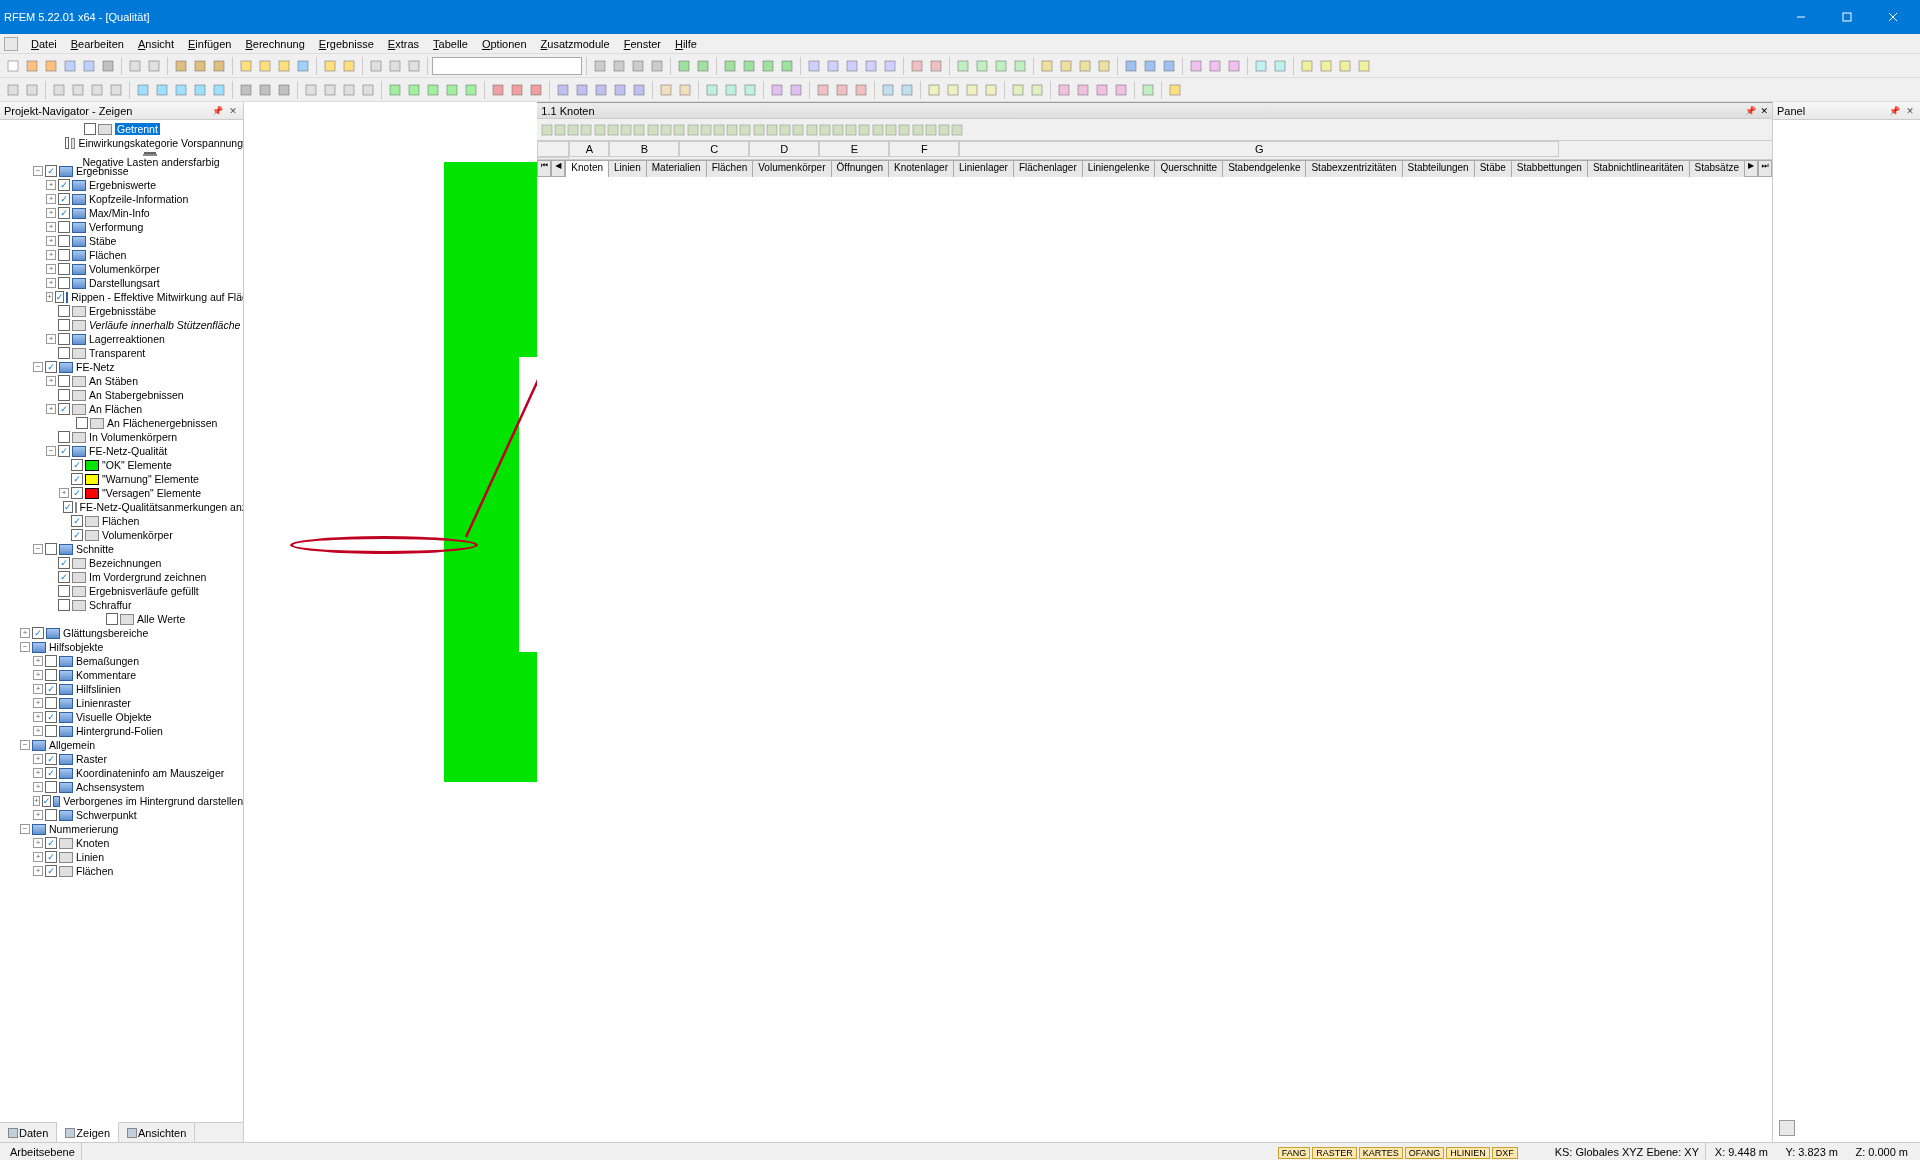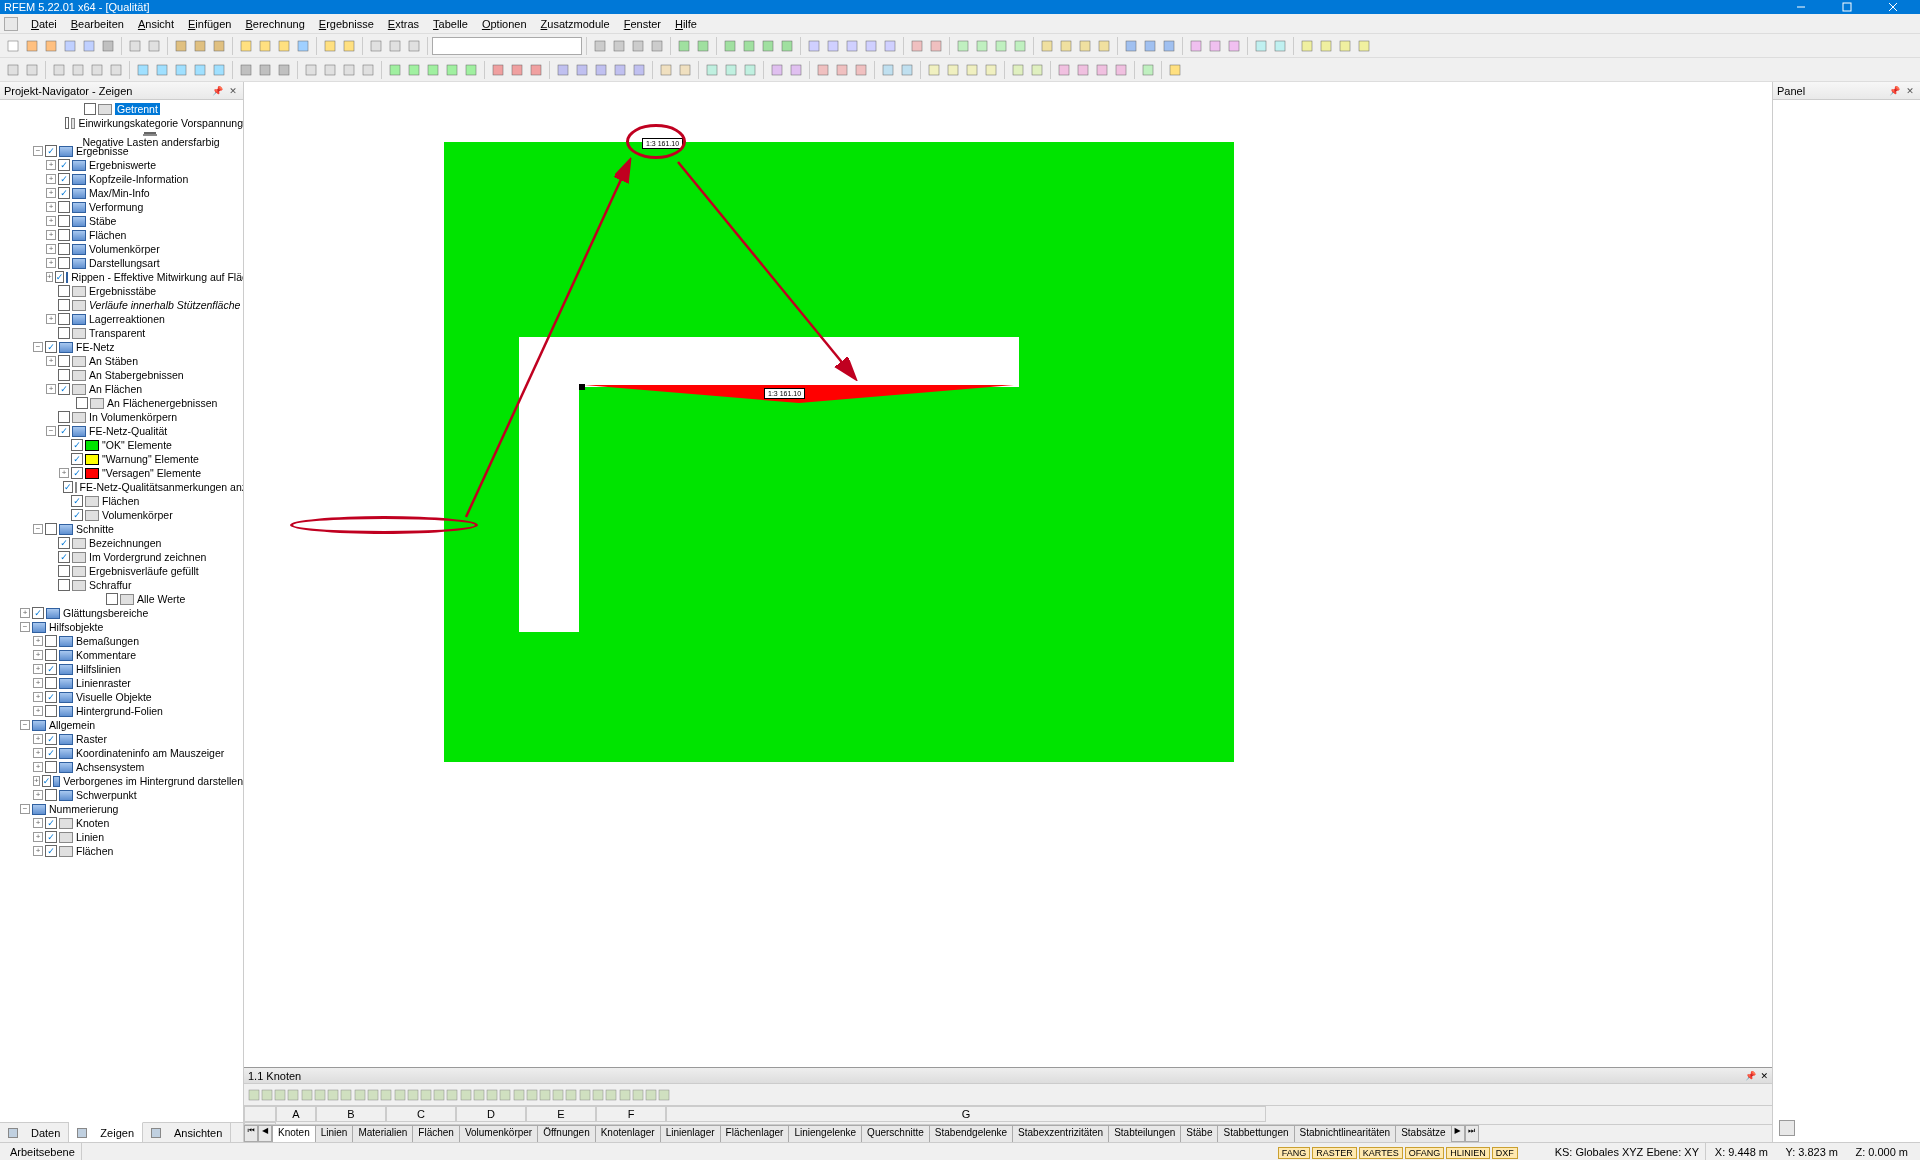--- a/index.html
+++ b/index.html
@@ -1,19 +1,19 @@
 <!DOCTYPE html>
 <html><head>
 <meta charset="utf-8">
 <style>
 * { box-sizing: border-box; margin: 0; padding: 0; font-family: "Segoe UI", Tahoma, sans-serif; font-size: 11px; }
 body { width: 1920px; height: 1160px; overflow: hidden; background: #fff; display: flex; flex-direction: column; }
 
 
-.titlebar { height: 14px; background: #0078d7; color: #fff; display: flex; align-items: center; padding: 0 4px; }
+.titlebar { height: 34px; background: #0078d7; color: #fff; display: flex; align-items: center; padding: 0 4px; }
 .titlebar .title { flex: 1; }
 .titlebar .win-btns { display: flex; gap: 0; }
 .titlebar .win-btn { width: 46px; height: 22px; display: flex; align-items: center; justify-content: center; color: #fff; cursor: pointer; }
 
 
 .menubar { height: 20px; background: #f0f0f0; border-bottom: 1px solid #ddd; display: flex; align-items: center; padding-left: 4px; }
 .menubar .mdi-icon { width: 14px; height: 14px; margin-right: 6px; display: inline-block; background: #e8e8e8; border: 1px solid #aaa; }
 .menubar .menu-item { padding: 2px 7px; cursor: pointer; }
 
 
@@ -39,26 +39,26 @@
 .chk { width: 12px; height: 12px; border: 1px solid #666; margin-right: 2px; display:inline-flex;align-items:center;justify-content:center;font-size:9px; background:#fff; line-height:1;}
 .chk.on::after { content: "✓"; color:#0078d7; }
 .node-icon { width: 14px; height: 11px; margin-right: 3px; display:inline-block; }
 .node-icon.folder { background: linear-gradient(#a8c8f0,#6090d0); border:1px solid #3060a0; }
 .node-icon.item { background: #e0e0e0; border:1px solid #888; }
 .node-icon.color { border:1px solid #000; }
 .tree-label { font-size: 10.5px; }
 .tree-label.sel { background: #0078d7; color: #fff; padding: 0 2px; }
 
 .nav-tabs { height: 20px; border-top: 1px solid #ccc; display: flex; background: #f0f0f0; }
-.nav-tab { padding: 2px 8px; border-right: 1px solid #ccc; cursor: pointer; display:flex; align-items:center; gap:13px; font-size:11px;}
+.nav-tab { padding: 2px 8px; border-right: 1px solid #ccc; cursor: pointer; display:flex; align-items:center; gap:1px; font-size:11px;}
 .nav-tab.active { background: #fff; border-top: 1px solid #fff; margin-top:-1px;}
 .nav-tab .ti { width:10px; height:10px; display:inline-block; }
 
 
-.center { flex: 1; display: flex; flex-direction: column; position:relative; }
+.center { flex: 1; display: flex; flex-direction: row; position:relative; }
 .viewport { flex: 1; background: #fff; position: relative; overflow: hidden; }
 .model-area { position:absolute; left:200px; top:60px; width:790px; height:620px; }
 .surface { position:absolute; inset:0; background:#00e400; }
 .cutout-top { position:absolute; left:75px; top:195px; width:500px; height:50px; background:#fff; }
 .cutout-col { position:absolute; left:75px; top:195px; width:60px; height:295px; background:#fff; }
 .red-sliver { position:absolute; left:140px; top:243px; width:430px; height:18px; background:red; clip-path: polygon(0 0, 100% 0, 50% 100%); }
 .mesh-node { position:absolute; left:135px; top:242px; width:6px; height:6px; background:#000; }
 .label-box { position:absolute; border:1px solid #000; background:#fff; font-size:7px; padding:1px 3px; white-space:nowrap; }
 .annot-ellipse { position:absolute; border:3px solid #c00020; border-radius:50%; }
 .annot-arrow { position:absolute; stroke:#c00020; fill:none; }

